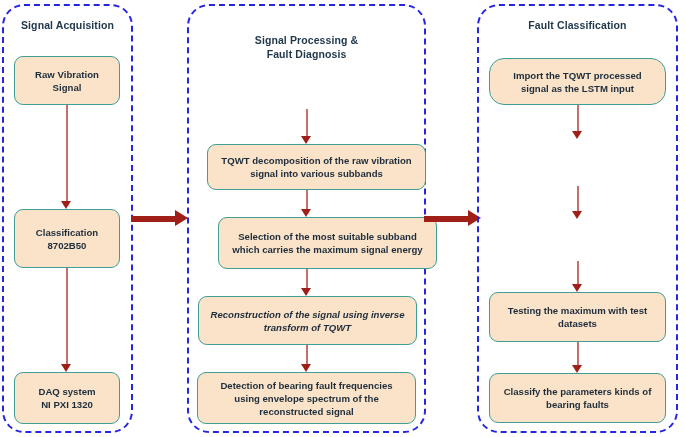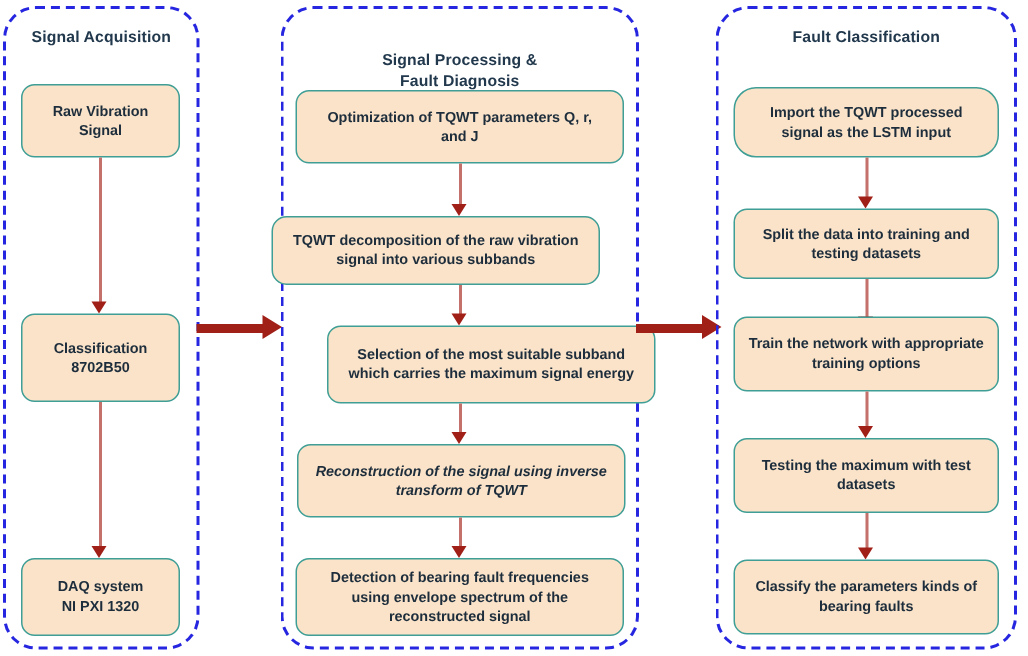--- a/index.html
+++ b/index.html
@@ -140,29 +140,27 @@
   <div class="hconn" style="left:131px; top:210px; width:57px;">
     <div class="hshaft"></div>
     <div class="hhead"></div>
   </div>
 
   <div class="panel" style="left:187px; top:4px; width:239px; height:429px;">
   </div>
   <div class="panel-title" style="left:187px; top:12px; width:239px; white-space:pre-line;margin-top:21px;">Signal Processing &amp;
 Fault Diagnosis</div>
 
-  <div class="node" style="left:197px; top:60px; width:219px; height:49px;">Optimization of  TQWT parameters Q, r,
-and J</div>
 
   <div class="vconn" style="left:301px; top:109px; height:35px;">
     <div class="shaft"></div>
     <div class="head"></div>
   </div>
 
-  <div class="node" style="left:181px; top:144px; width:219px; height:46px;border-radius:10px;">TQWT decomposition of the raw vibration
+  <div class="node" style="left:207px; top:144px; width:219px; height:46px;">TQWT decomposition of the raw vibration
 signal into various subbands</div>
 
   <div class="vconn" style="left:301px; top:190px; height:27px;">
     <div class="shaft"></div>
     <div class="head"></div>
   </div>
 
   <div class="node" style="left:182px; top:217px; width:219px; height:52px;margin-left:36px;">Selection of the most suitable subband
 which carries the maximum signal energy</div>
 
@@ -193,30 +191,26 @@
   <div class="panel-title" style="left:477px; top:18px; width:201px;">Fault Classification</div>
 
   <div class="node" style="left:489px; top:58px; width:177px; height:47px;border-radius:15px;">Import the TQWT processed
 signal as the LSTM input</div>
 
   <div class="vconn" style="left:572px; top:105px; height:34px;">
     <div class="shaft"></div>
     <div class="head"></div>
   </div>
 
-  <div class="node" style="left:489px; top:139px; width:177px; height:47px;">Split the data into training and
-testing datasets</div>
 
   <div class="vconn" style="left:572px; top:186px; height:33px;">
     <div class="shaft"></div>
     <div class="head"></div>
   </div>
 
-  <div class="node" style="left:489px; top:211px; width:177px; height:50px;">Train the network with appropriate
-training options</div>
 
   <div class="vconn" style="left:572px; top:261px; height:31px;">
     <div class="shaft"></div>
     <div class="head"></div>
   </div>
 
   <div class="node" style="left:489px; top:292px; width:177px; height:50px;">Testing the maximum with test
 datasets</div>
 
   <div class="vconn" style="left:572px; top:342px; height:31px;">

